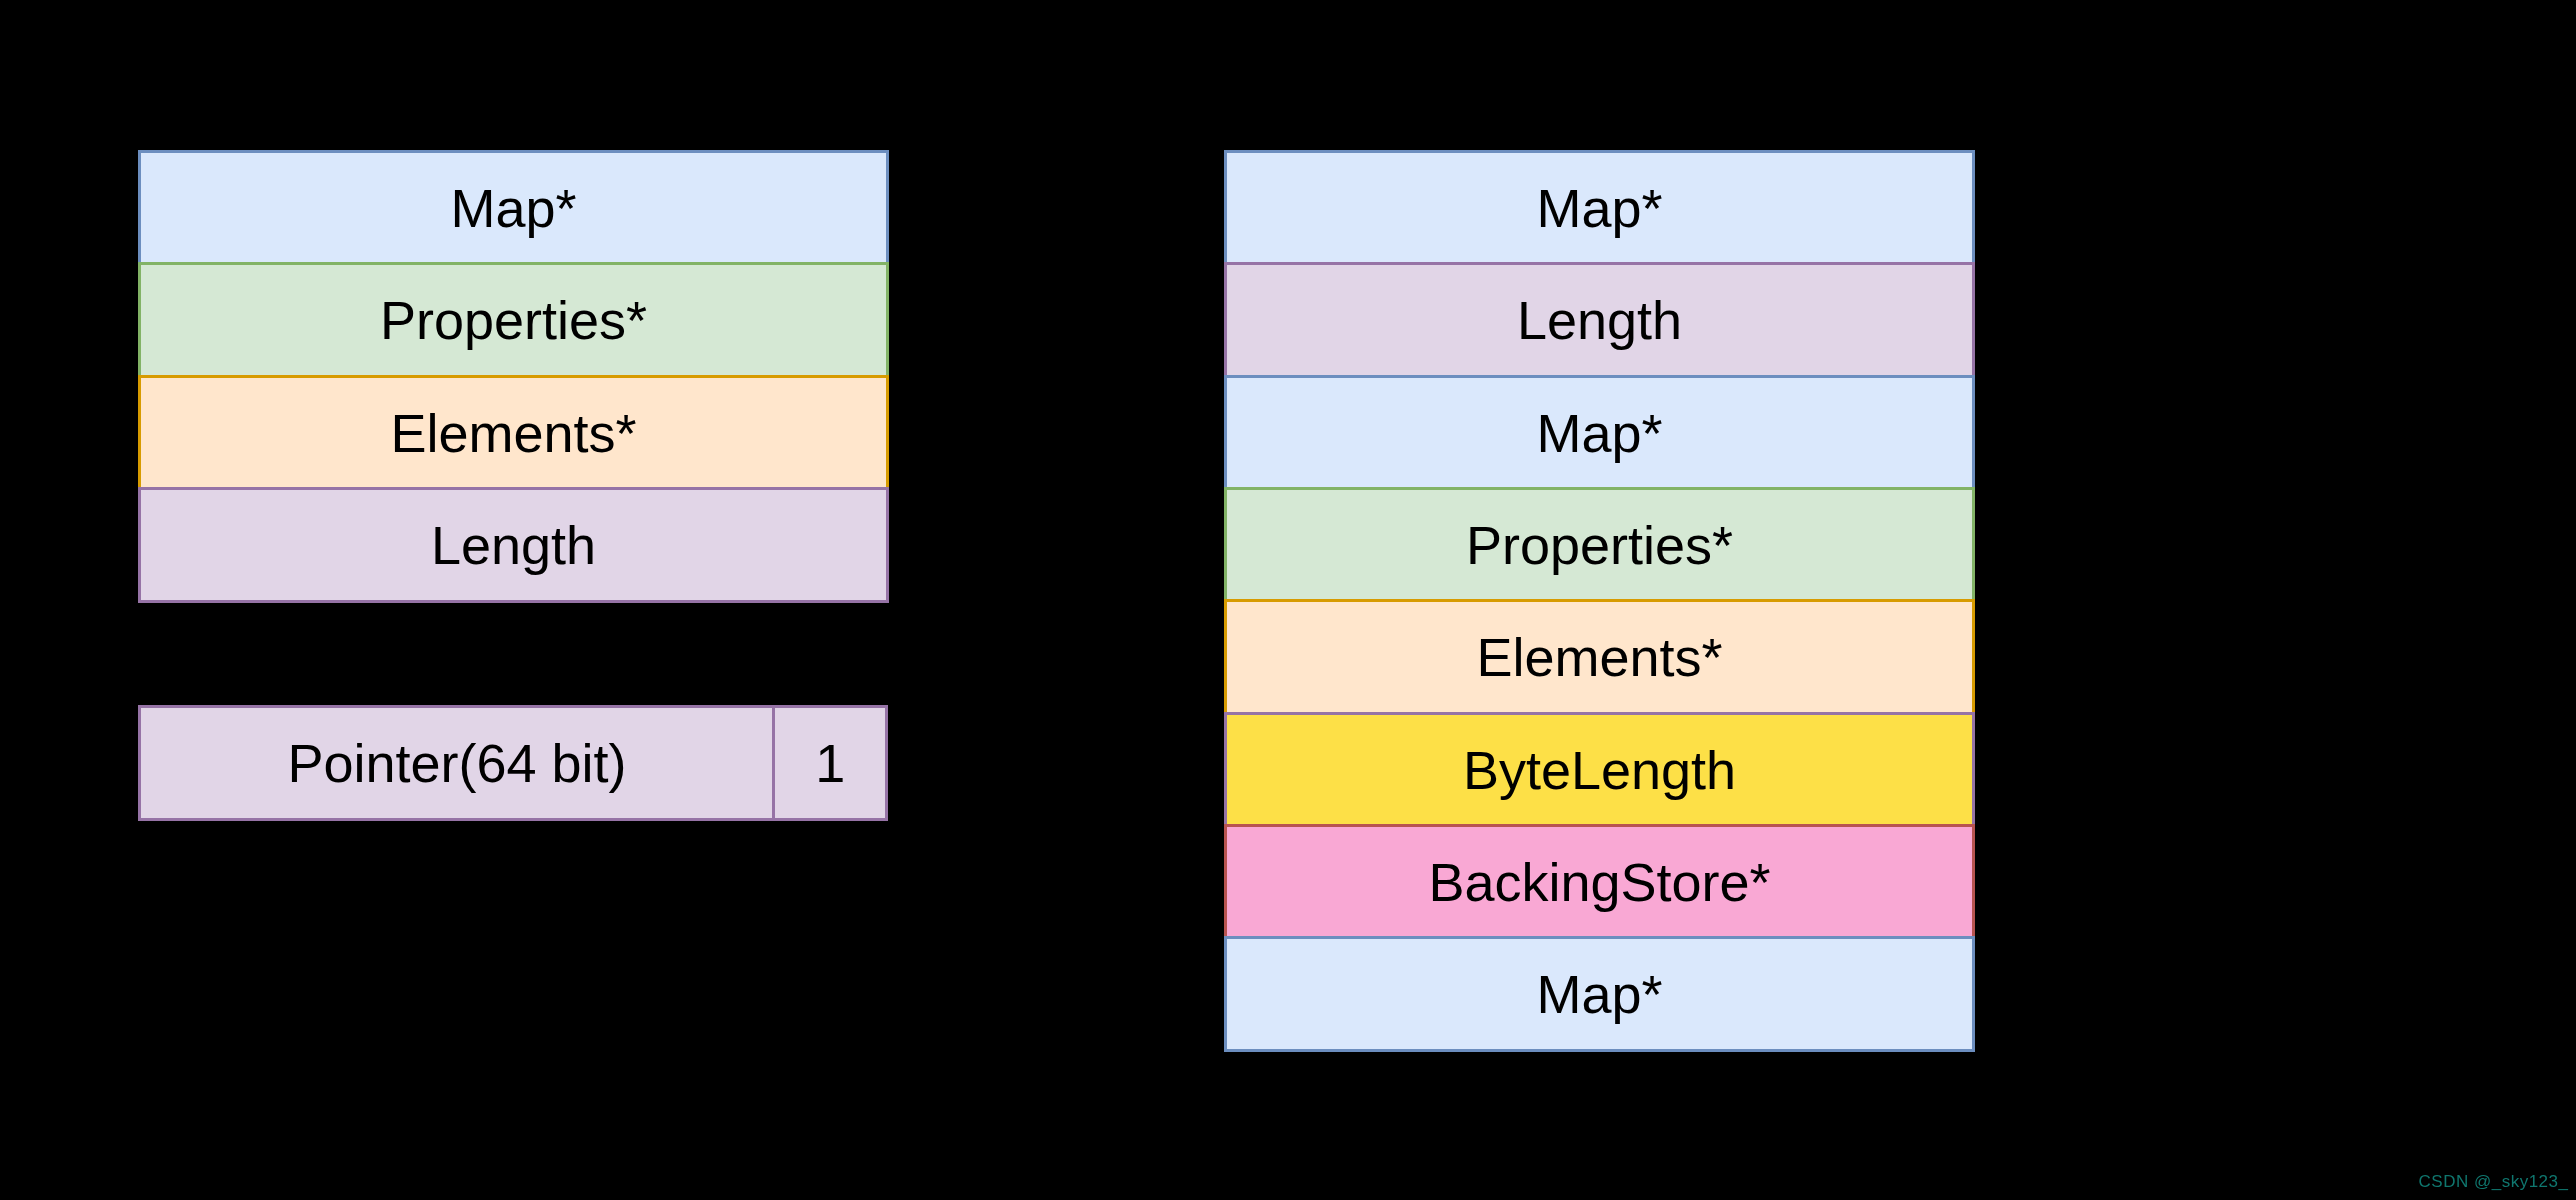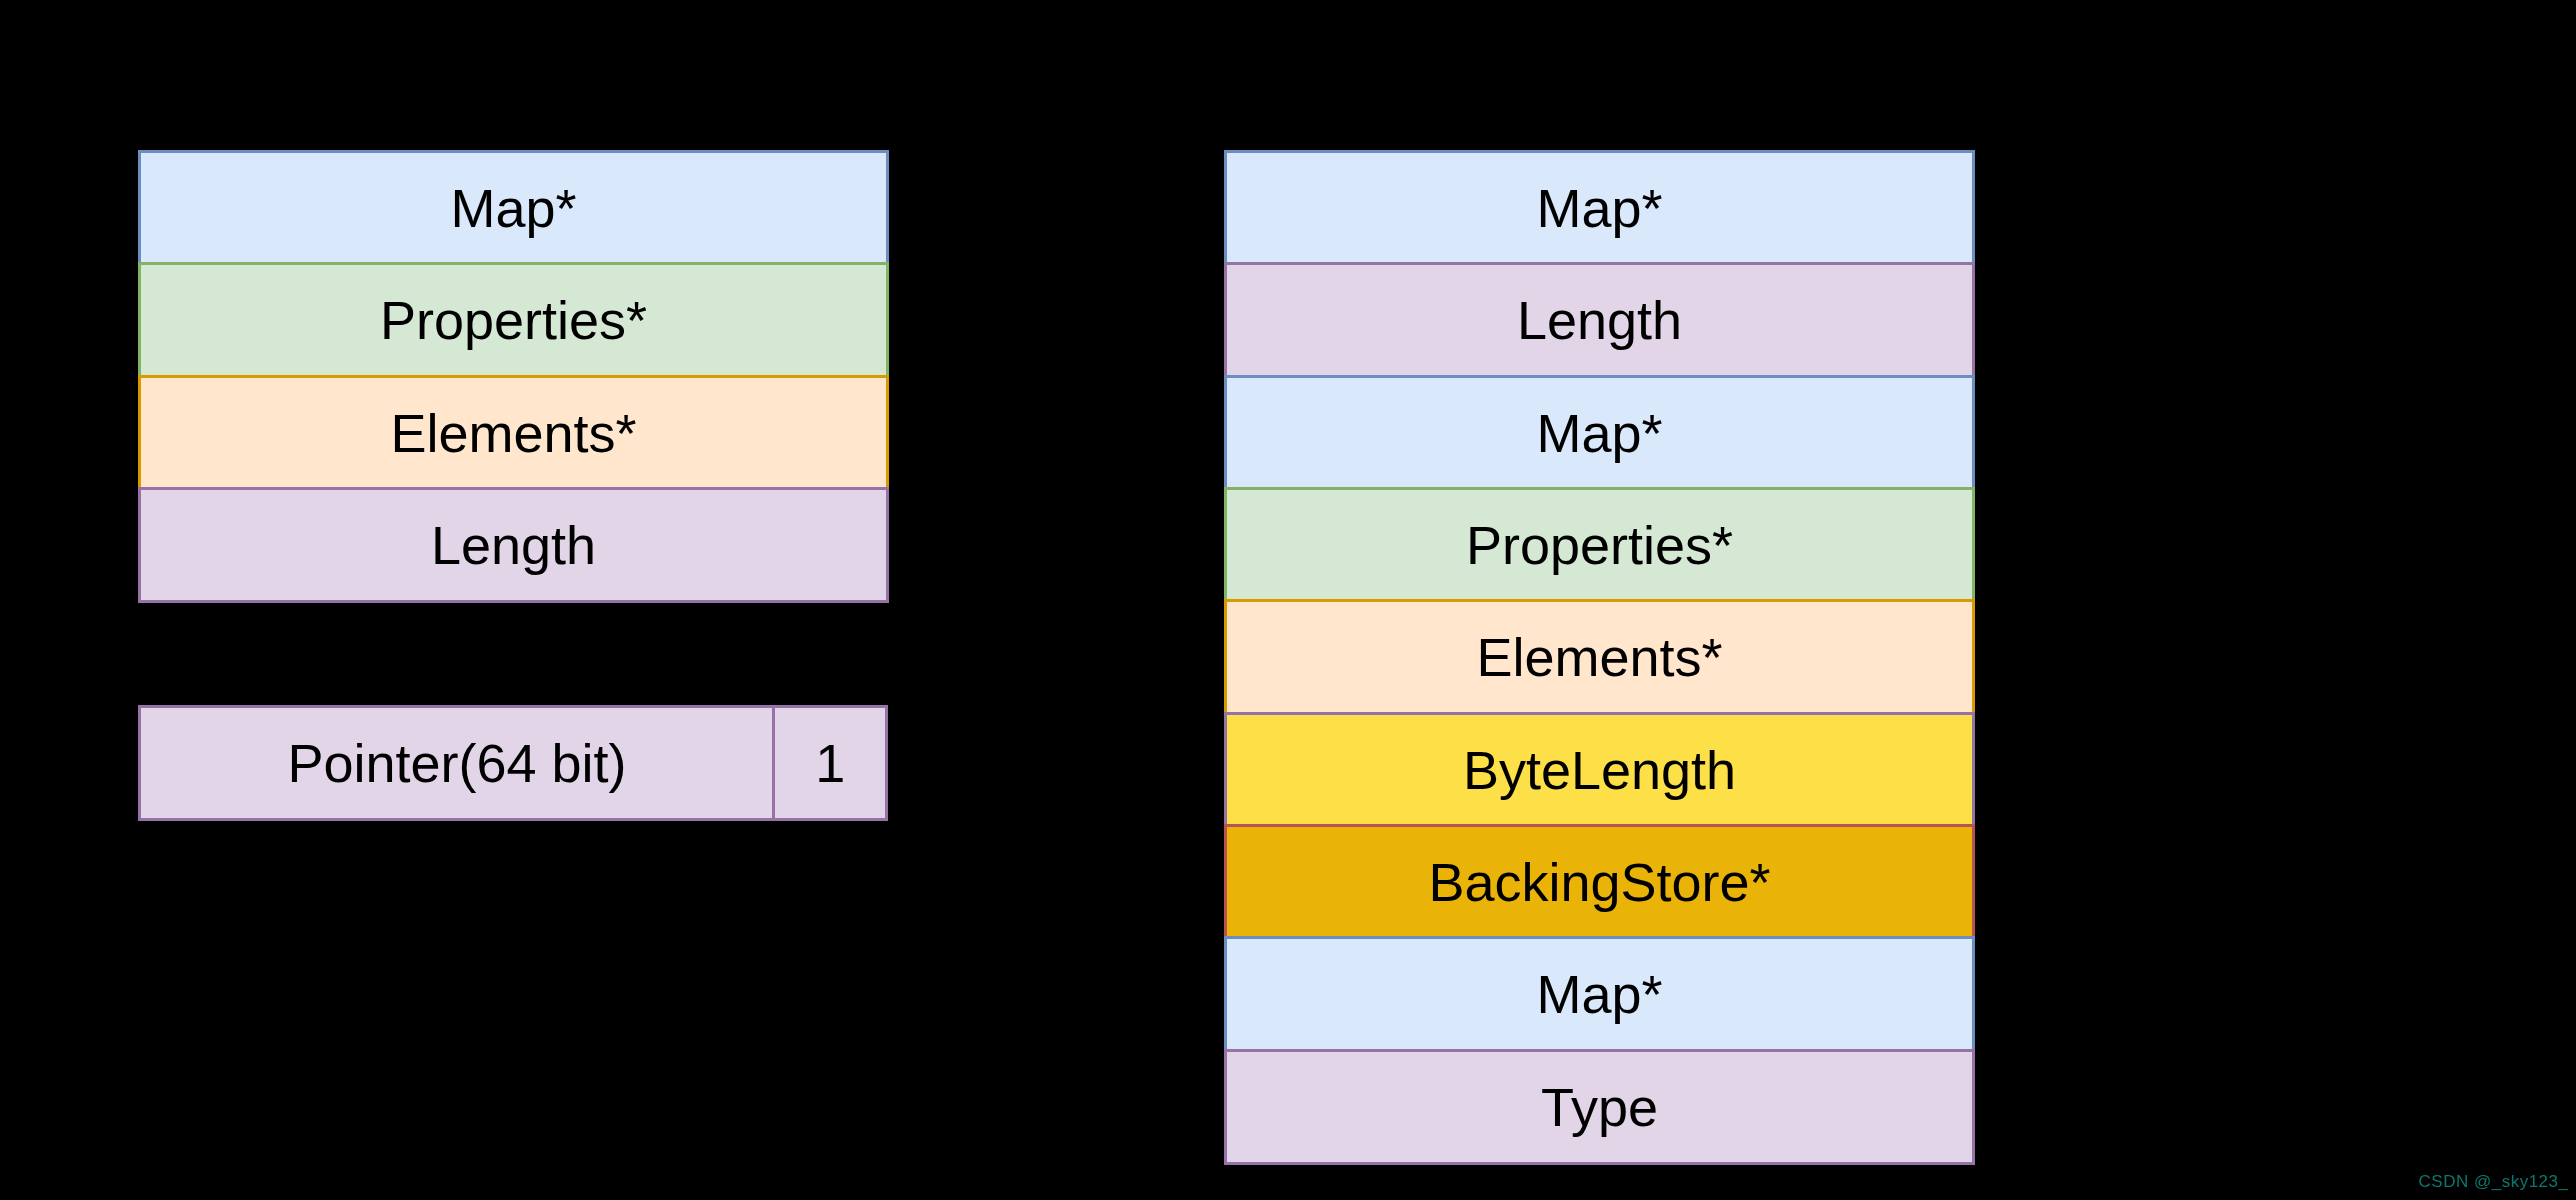--- a/index.html
+++ b/index.html
@@ -101,21 +101,20 @@
     <div class="pointer-cell pointer-cell-count" style="background-color: rgb(225, 213, 231); border-color: rgb(150, 115, 166);">1</div>
   </div>
 
   <div class="stack stack-right">
     <div class="mem-row" style="background-color: rgb(218, 232, 252); border-color: rgb(108, 142, 191);">Map*</div>
     <div class="mem-row" style="background-color: rgb(225, 213, 231); border-color: rgb(150, 115, 166);">Length</div>
     <div class="mem-row" style="background-color: rgb(218, 232, 252); border-color: rgb(108, 142, 191);">Map*</div>
     <div class="mem-row" style="background-color: rgb(213, 232, 212); border-color: rgb(130, 179, 102);">Properties*</div>
     <div class="mem-row" style="background-color: rgb(255, 230, 204); border-color: rgb(215, 155, 0);">Elements*</div>
     <div class="mem-row" style="background-color: #fde047; border-color: rgb(150, 115, 166);">ByteLength</div>
-    <div class="mem-row" style="background-color: #eab308; border-color: rgb(184, 84, 80);">BackingStore*</div>
+    <div class="mem-row" style="background-color: #f9a8d4; border-color: rgb(184, 84, 80);">BackingStore*</div>
     <div class="mem-row" style="background-color: rgb(218, 232, 252); border-color: rgb(108, 142, 191);">Map*</div>
-    <div class="mem-row" style="background-color: rgb(225, 213, 231); border-color: rgb(150, 115, 166);">Type</div>
   </div>
 
   <div class="watermark" style="color: #0f766e;">CSDN @_sky123_</div>
 
 </div>
 
 
 </body></html>

